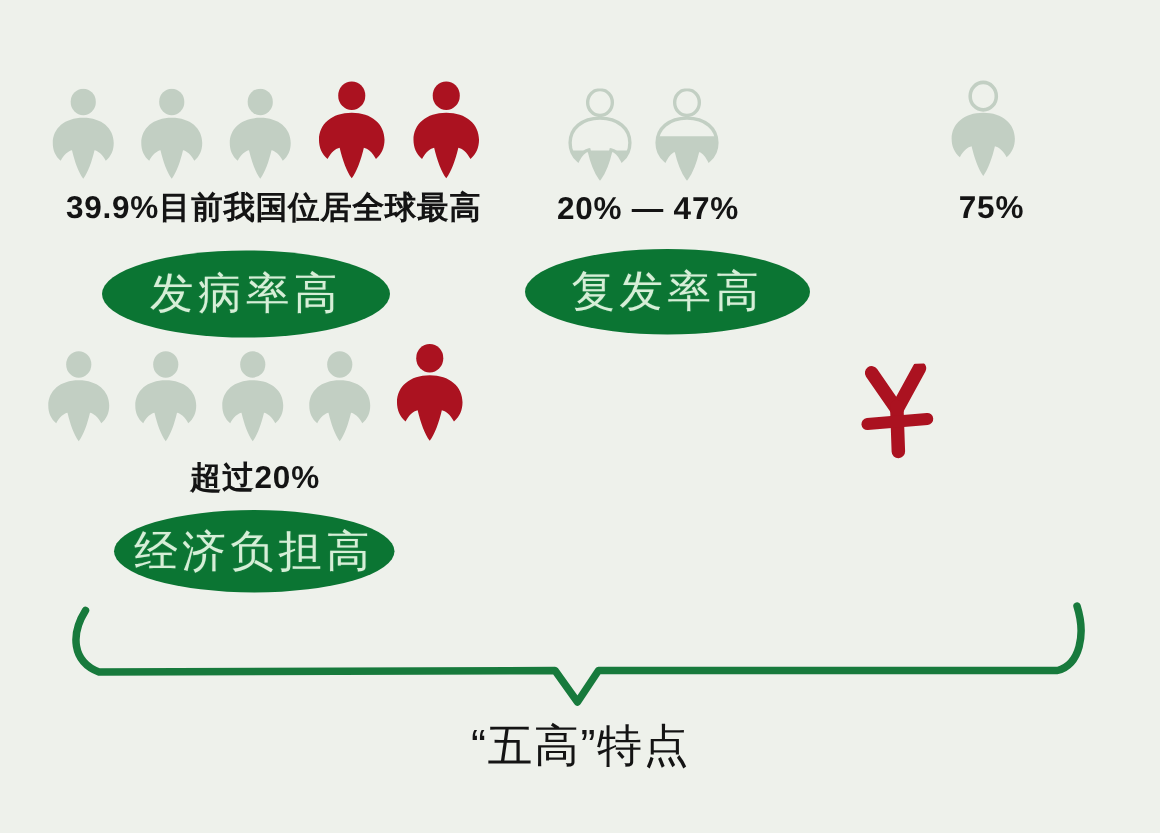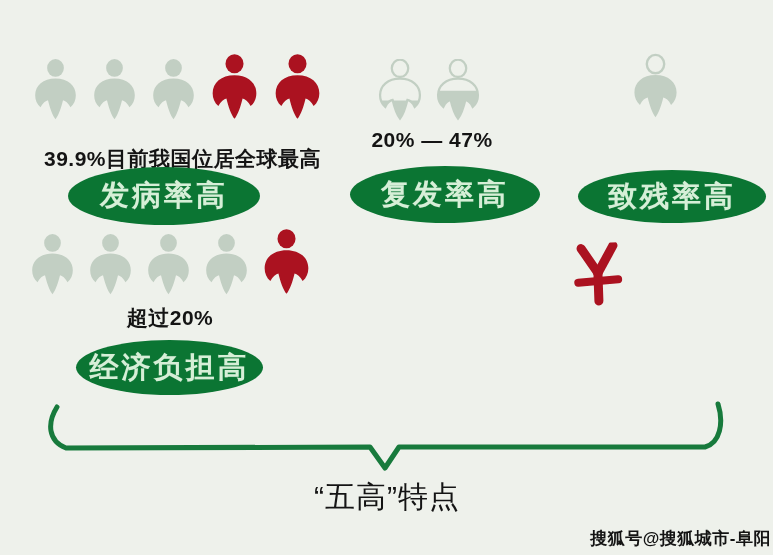--- a/index.html
+++ b/index.html
@@ -21,21 +21,21 @@
     position:absolute;
     font-weight:700;font-size:21px;color:var(--text-black,#141414);
     white-space:nowrap;letter-spacing:0.5px;
   }
   .stat.centered{text-align:center;}
   .pill{
     position:absolute;border-radius:50%;
     background:var(--ellipse-green,#0b7533);
     color:var(--ellipse-text,#d6efd7);
     display:flex;align-items:center;justify-content:center;
-    font-weight:700;font-size:29px;letter-spacing:3px;
+    font-weight:400;font-size:29px;letter-spacing:3px;
     text-shadow:0 0 1px rgba(255,255,255,.25);
   }
   .yuan{position:absolute;left:570px;top:243px;width:56px;height:64px;transform:rotate(-2deg);}
   .brace{position:absolute;left:40px;top:393px;width:700px;height:85px;}
   .title{
     position:absolute;left:7px;top:477px;width:760px;text-align:center;
     font-weight:400;font-size:30px;color:var(--text-black,#141414);letter-spacing:1px;
   }
   .watermark{
     position:absolute;right:2px;bottom:5px;
@@ -63,21 +63,21 @@
       </svg>
       <svg viewBox="0 0 60 70" class="p-red">
         <ellipse cx="30" cy="10" rx="9.5" ry="10" fill="#ab1220"></ellipse>
         <path d="M30 22C16 22 7 30 7 41C7 46.5 9 51 13 54.5C15.5 49.5 19 47 21.5 46.5C23.5 55 26.5 63.5 30 68C33.5 63.5 36.5 55 38.5 46.5C41 47 44.5 49.5 47 54.5C51 51 53 46.5 53 41C53 30 44 22 30 22Z" fill="#ab1220"></path>
       </svg>
       <svg viewBox="0 0 60 70" class="p-red">
         <ellipse cx="30" cy="10" rx="9.5" ry="10" fill="#ab1220"></ellipse>
         <path d="M30 22C16 22 7 30 7 41C7 46.5 9 51 13 54.5C15.5 49.5 19 47 21.5 46.5C23.5 55 26.5 63.5 30 68C33.5 63.5 36.5 55 38.5 46.5C41 47 44.5 49.5 47 54.5C51 51 53 46.5 53 41C53 30 44 22 30 22Z" fill="#ab1220"></path>
       </svg>
     </div>
-  <div class="stat" style="left:44px;top:145px;">39.9%目前我国位居全球最高</div>
+  <div class="stat" style="left:44px;top:124px;">39.9%目前我国位居全球最高</div>
   <div class="pill" style="left:68px;top:167px;width:192px;height:58px;">发病率高</div>
 
   <div class="icon-row" style="left:374px;top:59px;gap:6px;">
       <svg viewBox="0 0 60 70" class="p-outline">
         <clipPath id="pclip0">
           <rect x="0" y="47" width="60" height="23"></rect>
         </clipPath>
         <ellipse cx="30" cy="10" rx="9.5" ry="10" fill="none" stroke="#c2cfc3" stroke-width="2.6"></ellipse>
         <path d="M30 22C16 22 7 30 7 41C7 46.5 9 51 13 54.5C15.5 49.5 19 47 21.5 46.5C23.5 55 26.5 63.5 30 68C33.5 63.5 36.5 55 38.5 46.5C41 47 44.5 49.5 47 54.5C51 51 53 46.5 53 41C53 30 44 22 30 22Z" fill="none" stroke="#c2cfc3" stroke-width="2.6"></path>
         <path d="M30 22C16 22 7 30 7 41C7 46.5 9 51 13 54.5C15.5 49.5 19 47 21.5 46.5C23.5 55 26.5 63.5 30 68C33.5 63.5 36.5 55 38.5 46.5C41 47 44.5 49.5 47 54.5C51 51 53 46.5 53 41C53 30 44 22 30 22Z" fill="#c2cfc3" clip-path="url(#pclip0)"></path>
@@ -93,21 +93,21 @@
     </div>
   <div class="stat centered" style="left:352px;top:128px;width:160px;">20% — 47%</div>
   <div class="pill" style="left:350px;top:166px;width:190px;height:57px;">复发率高</div>
 
   <div class="icon-row" style="left:628px;top:53px;gap:6px;">
       <svg viewBox="0 0 60 70" class="p-outline-big">
         <ellipse cx="30" cy="10" rx="9.5" ry="10" fill="none" stroke="#c2cfc3" stroke-width="2.6"></ellipse>
         <path d="M30 22C16 22 7 30 7 41C7 46.5 9 51 13 54.5C15.5 49.5 19 47 21.5 46.5C23.5 55 26.5 63.5 30 68C33.5 63.5 36.5 55 38.5 46.5C41 47 44.5 49.5 47 54.5C51 51 53 46.5 53 41C53 30 44 22 30 22Z" fill="#c2cfc3"></path>
       </svg>
     </div>
-  <div class="pill" style="left:578px;top:170px;width:188px;height:53px;">致残率高</div>
+  <div class="stat centered" style="left:611px;top:127px;width:100px;">75%</div>
 
   <div class="icon-row" style="left:26px;top:229px;gap:5px;">
       <svg viewBox="0 0 60 70" class="p-gray">
         <ellipse cx="30" cy="10" rx="9.5" ry="10" fill="#c2cfc3"></ellipse>
         <path d="M30 22C16 22 7 30 7 41C7 46.5 9 51 13 54.5C15.5 49.5 19 47 21.5 46.5C23.5 55 26.5 63.5 30 68C33.5 63.5 36.5 55 38.5 46.5C41 47 44.5 49.5 47 54.5C51 51 53 46.5 53 41C53 30 44 22 30 22Z" fill="#c2cfc3"></path>
       </svg>
       <svg viewBox="0 0 60 70" class="p-gray">
         <ellipse cx="30" cy="10" rx="9.5" ry="10" fill="#c2cfc3"></ellipse>
         <path d="M30 22C16 22 7 30 7 41C7 46.5 9 51 13 54.5C15.5 49.5 19 47 21.5 46.5C23.5 55 26.5 63.5 30 68C33.5 63.5 36.5 55 38.5 46.5C41 47 44.5 49.5 47 54.5C51 51 53 46.5 53 41C53 30 44 22 30 22Z" fill="#c2cfc3"></path>
       </svg>
@@ -135,15 +135,14 @@
       <path d="M8 39 L48 37" stroke-width="8"></path>
     </g>
   </svg>
 
   <svg class="brace" viewBox="0 0 700 85">
     <path d="M17 14 C7 30 8 48 26 55 L330 54 L345 75 L359 54 L665 54 C680 50 684 30 678 11" fill="none" stroke="var(--brace-green,#177a3c)" stroke-width="5" stroke-linecap="round" stroke-linejoin="round"></path>
   </svg>
 
   <div class="title">“五高”特点</div>
 
-  <div class="watermark">搜狐号@搜狐城市-阜阳</div>
 
 </div>
 
 </body></html>

